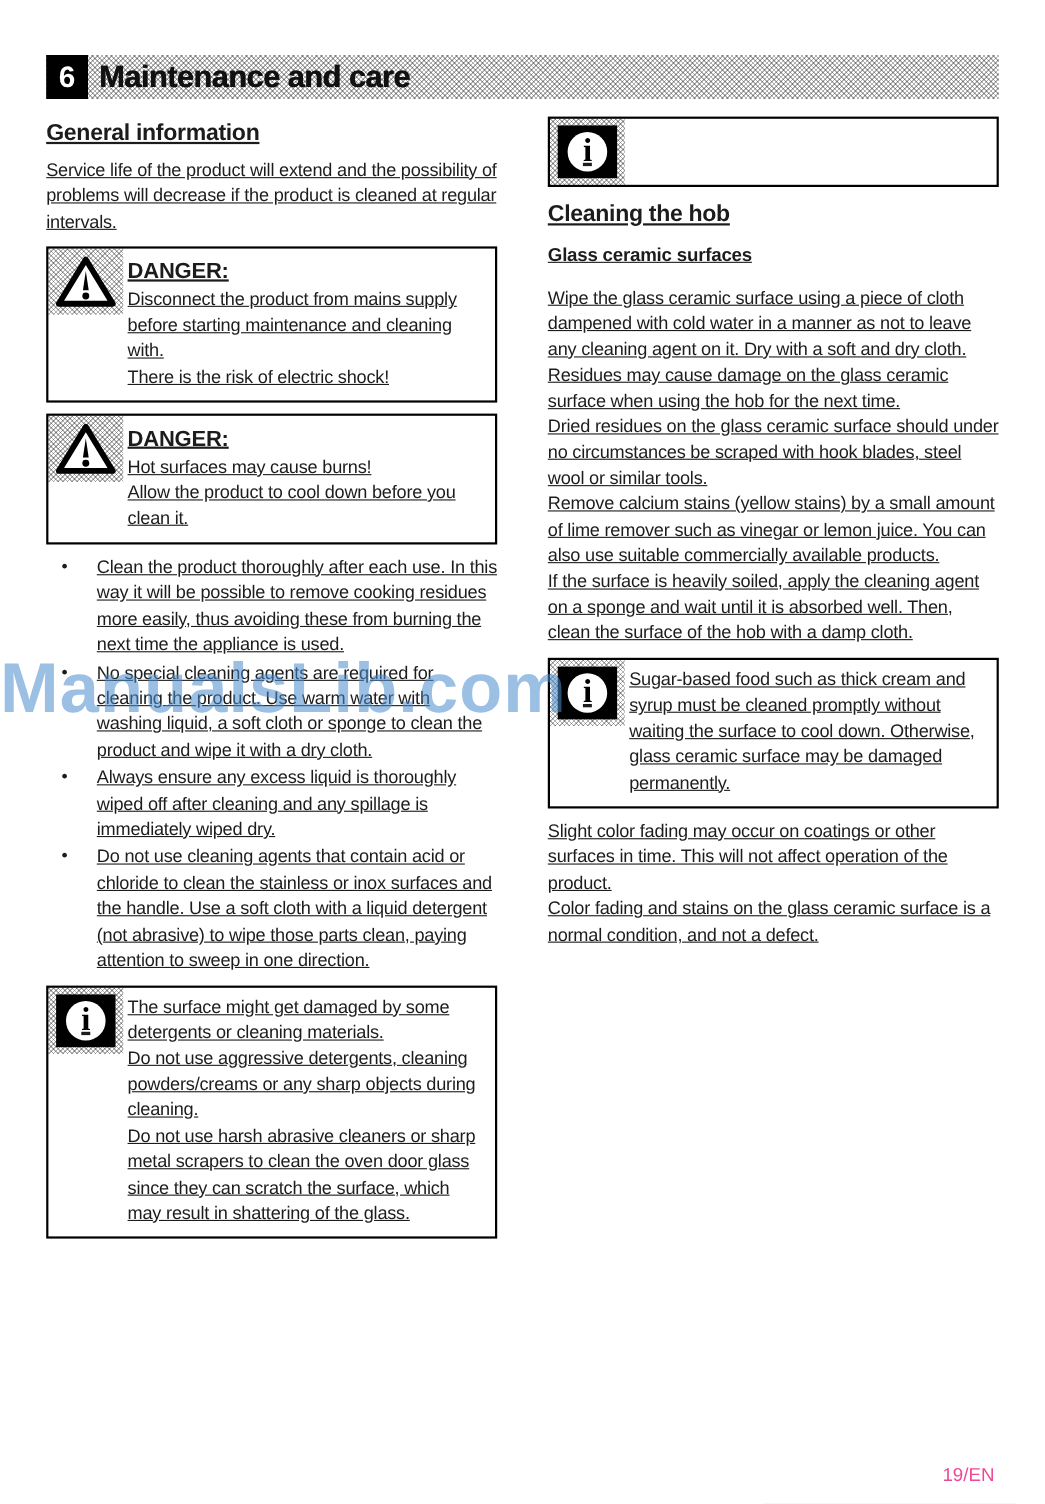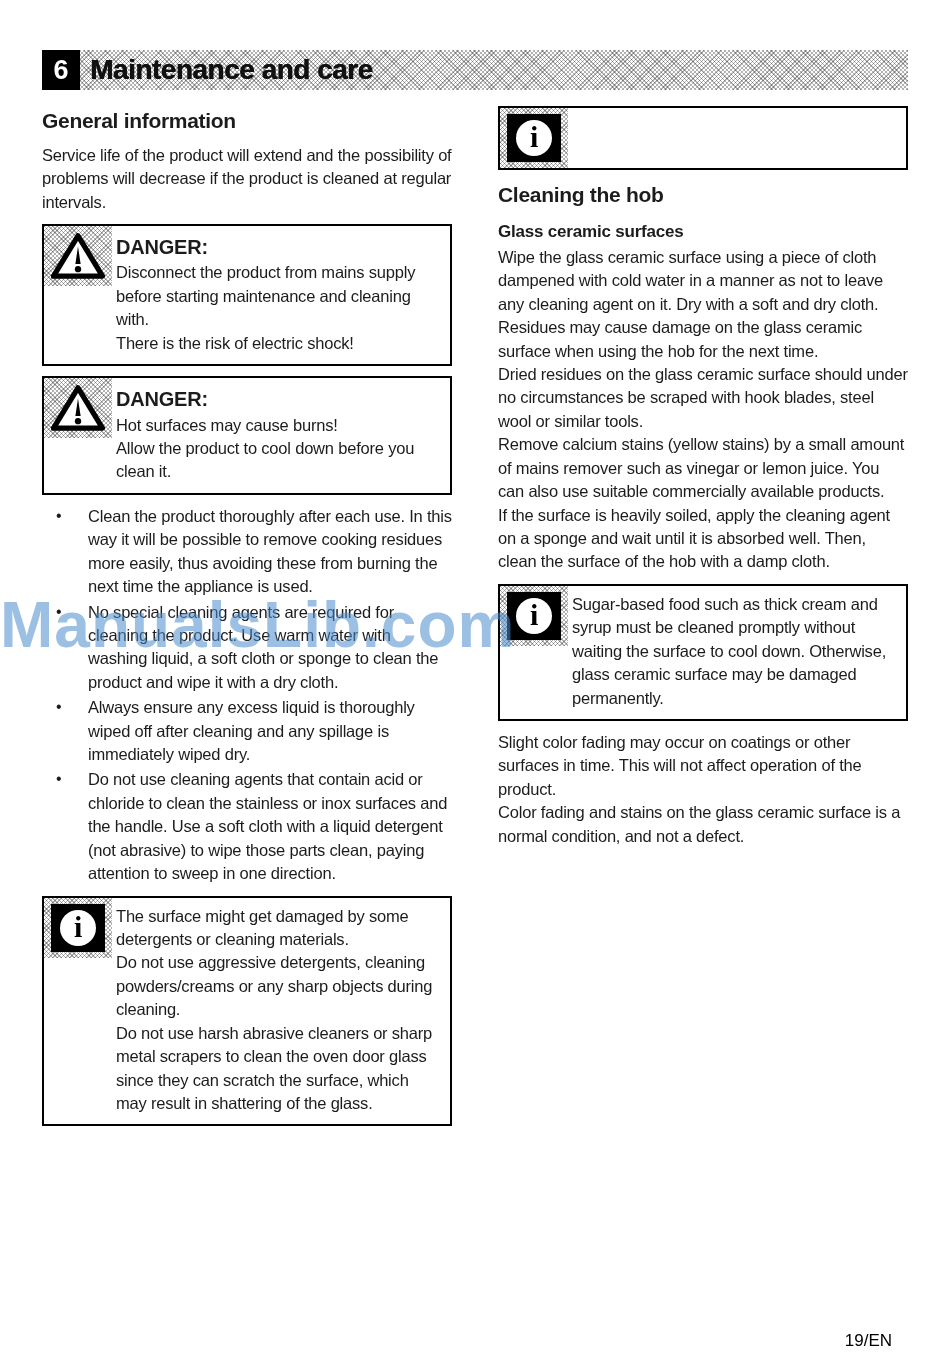--- a/index.html
+++ b/index.html
@@ -46,31 +46,31 @@
     font-size: 28px;
     letter-spacing: -0.5px;
     display: flex;
     align-items: center;
     padding-left: 10px;
     color: #111;
     text-shadow: 0.5px 0 0 #111;
   }
   
   .cols { display: flex; gap: 46px; }
-  .col { width: 410px; flex: 0 0 auto; font-size: 16.5px; line-height: 1.42; letter-spacing: -0.2px; }
+  .col { width: 410px; flex: 0 0 auto; font-size: 16.5px; line-height: 1.42; letter-spacing: -0.2px; text-decoration: underline; }
   h2.sec {
     font-size: 21px;
     font-weight: bold;
     letter-spacing: -0.3px;
     margin-bottom: 8px;
   }
   h3.subsec {
     font-size: 17px;
     font-weight: bold;
-    margin-bottom: 2px;
+    margin-bottom: 16px;
     margin-top: 10px;
   }
   p.body-p { margin: 0; }
   
   .note-box {
     border: 2px solid #000;
     display: flex;
     align-items: stretch;
     margin: 10px 0;
     background: #fff;
@@ -141,24 +141,24 @@
     font-weight: bold;
     letter-spacing: 1px;
     color: rgba(72, 140, 205, 0.55);
     z-index: 5;
     pointer-events: none;
     font-family: "Liberation Sans", sans-serif;
   }
   
   .footer {
     position: absolute;
-    right: 58px;
+    right: 46px;
     bottom: 16px;
     font-size: 17px;
-    color: #000000;
+    color: #ec4899;
   }
   .mt6 { margin-top: 6px; }
 </style>
 </head>
 <body>
 
 <div class="page">
 
   <div class="content">
 
@@ -256,21 +256,21 @@
             </div>
           </div>
         </div>
 
         <h2 class="sec mt6">Cleaning the hob</h2>
 
         <h3 class="subsec">Glass ceramic surfaces</h3>
 
         <p class="body-p">Wipe the glass ceramic surface using a piece of cloth dampened with cold water in a manner as not to leave any cleaning agent on it. Dry with a soft and dry cloth. Residues may cause damage on the glass ceramic surface when using the hob for the next time.</p>
         <p class="body-p">Dried residues on the glass ceramic surface should under no circumstances be scraped with hook blades, steel wool or similar tools.</p>
-        <p class="body-p">Remove calcium stains (yellow stains) by a small amount of mains remover such as vinegar or lemon juice. You can also use suitable commercially available products.</p>
+        <p class="body-p">Remove calcium stains (yellow stains) by a small amount of lime remover such as vinegar or lemon juice. You can also use suitable commercially available products.</p>
         <p class="body-p">If the surface is heavily soiled, apply the cleaning agent on a sponge and wait until it is absorbed well. Then, clean the surface of the hob with a damp cloth.</p>
 
         <div class="note-box">
           <div class="icon-cell">
             <div class="hatch-patch">
               <div class="info-icon">
                 <div class="dot">i</div>
               </div>
             </div>
           </div>

